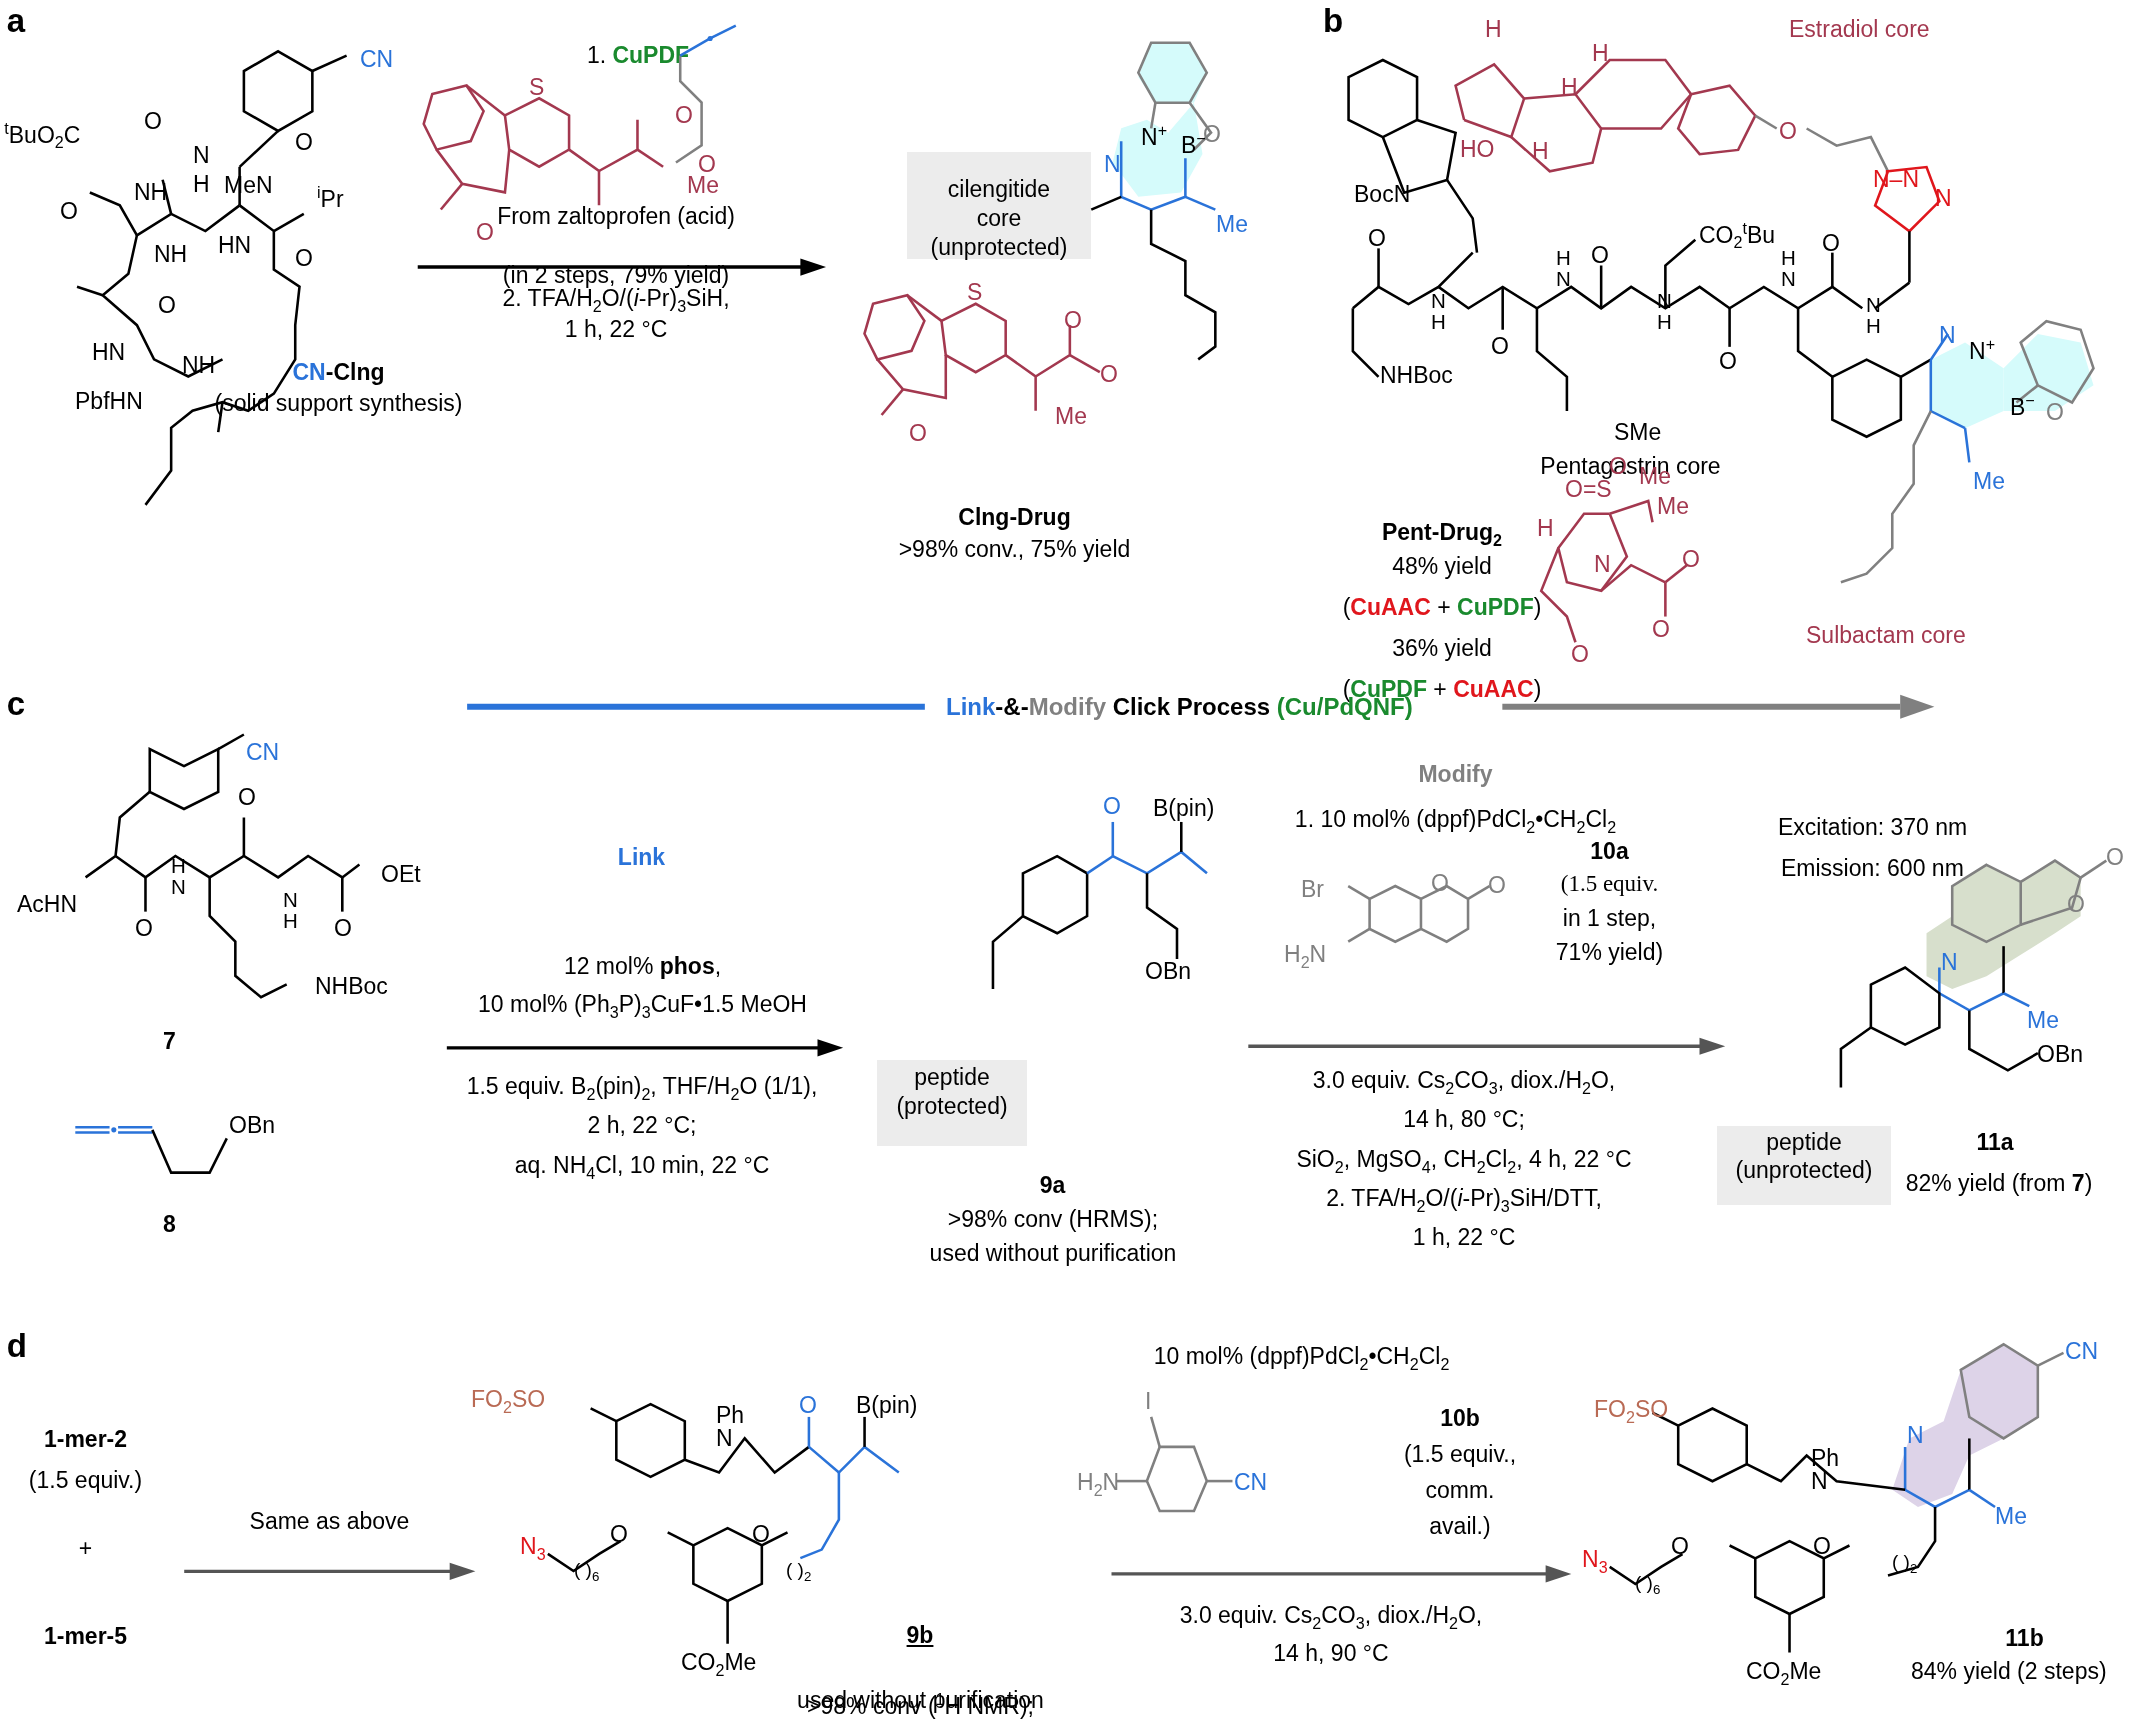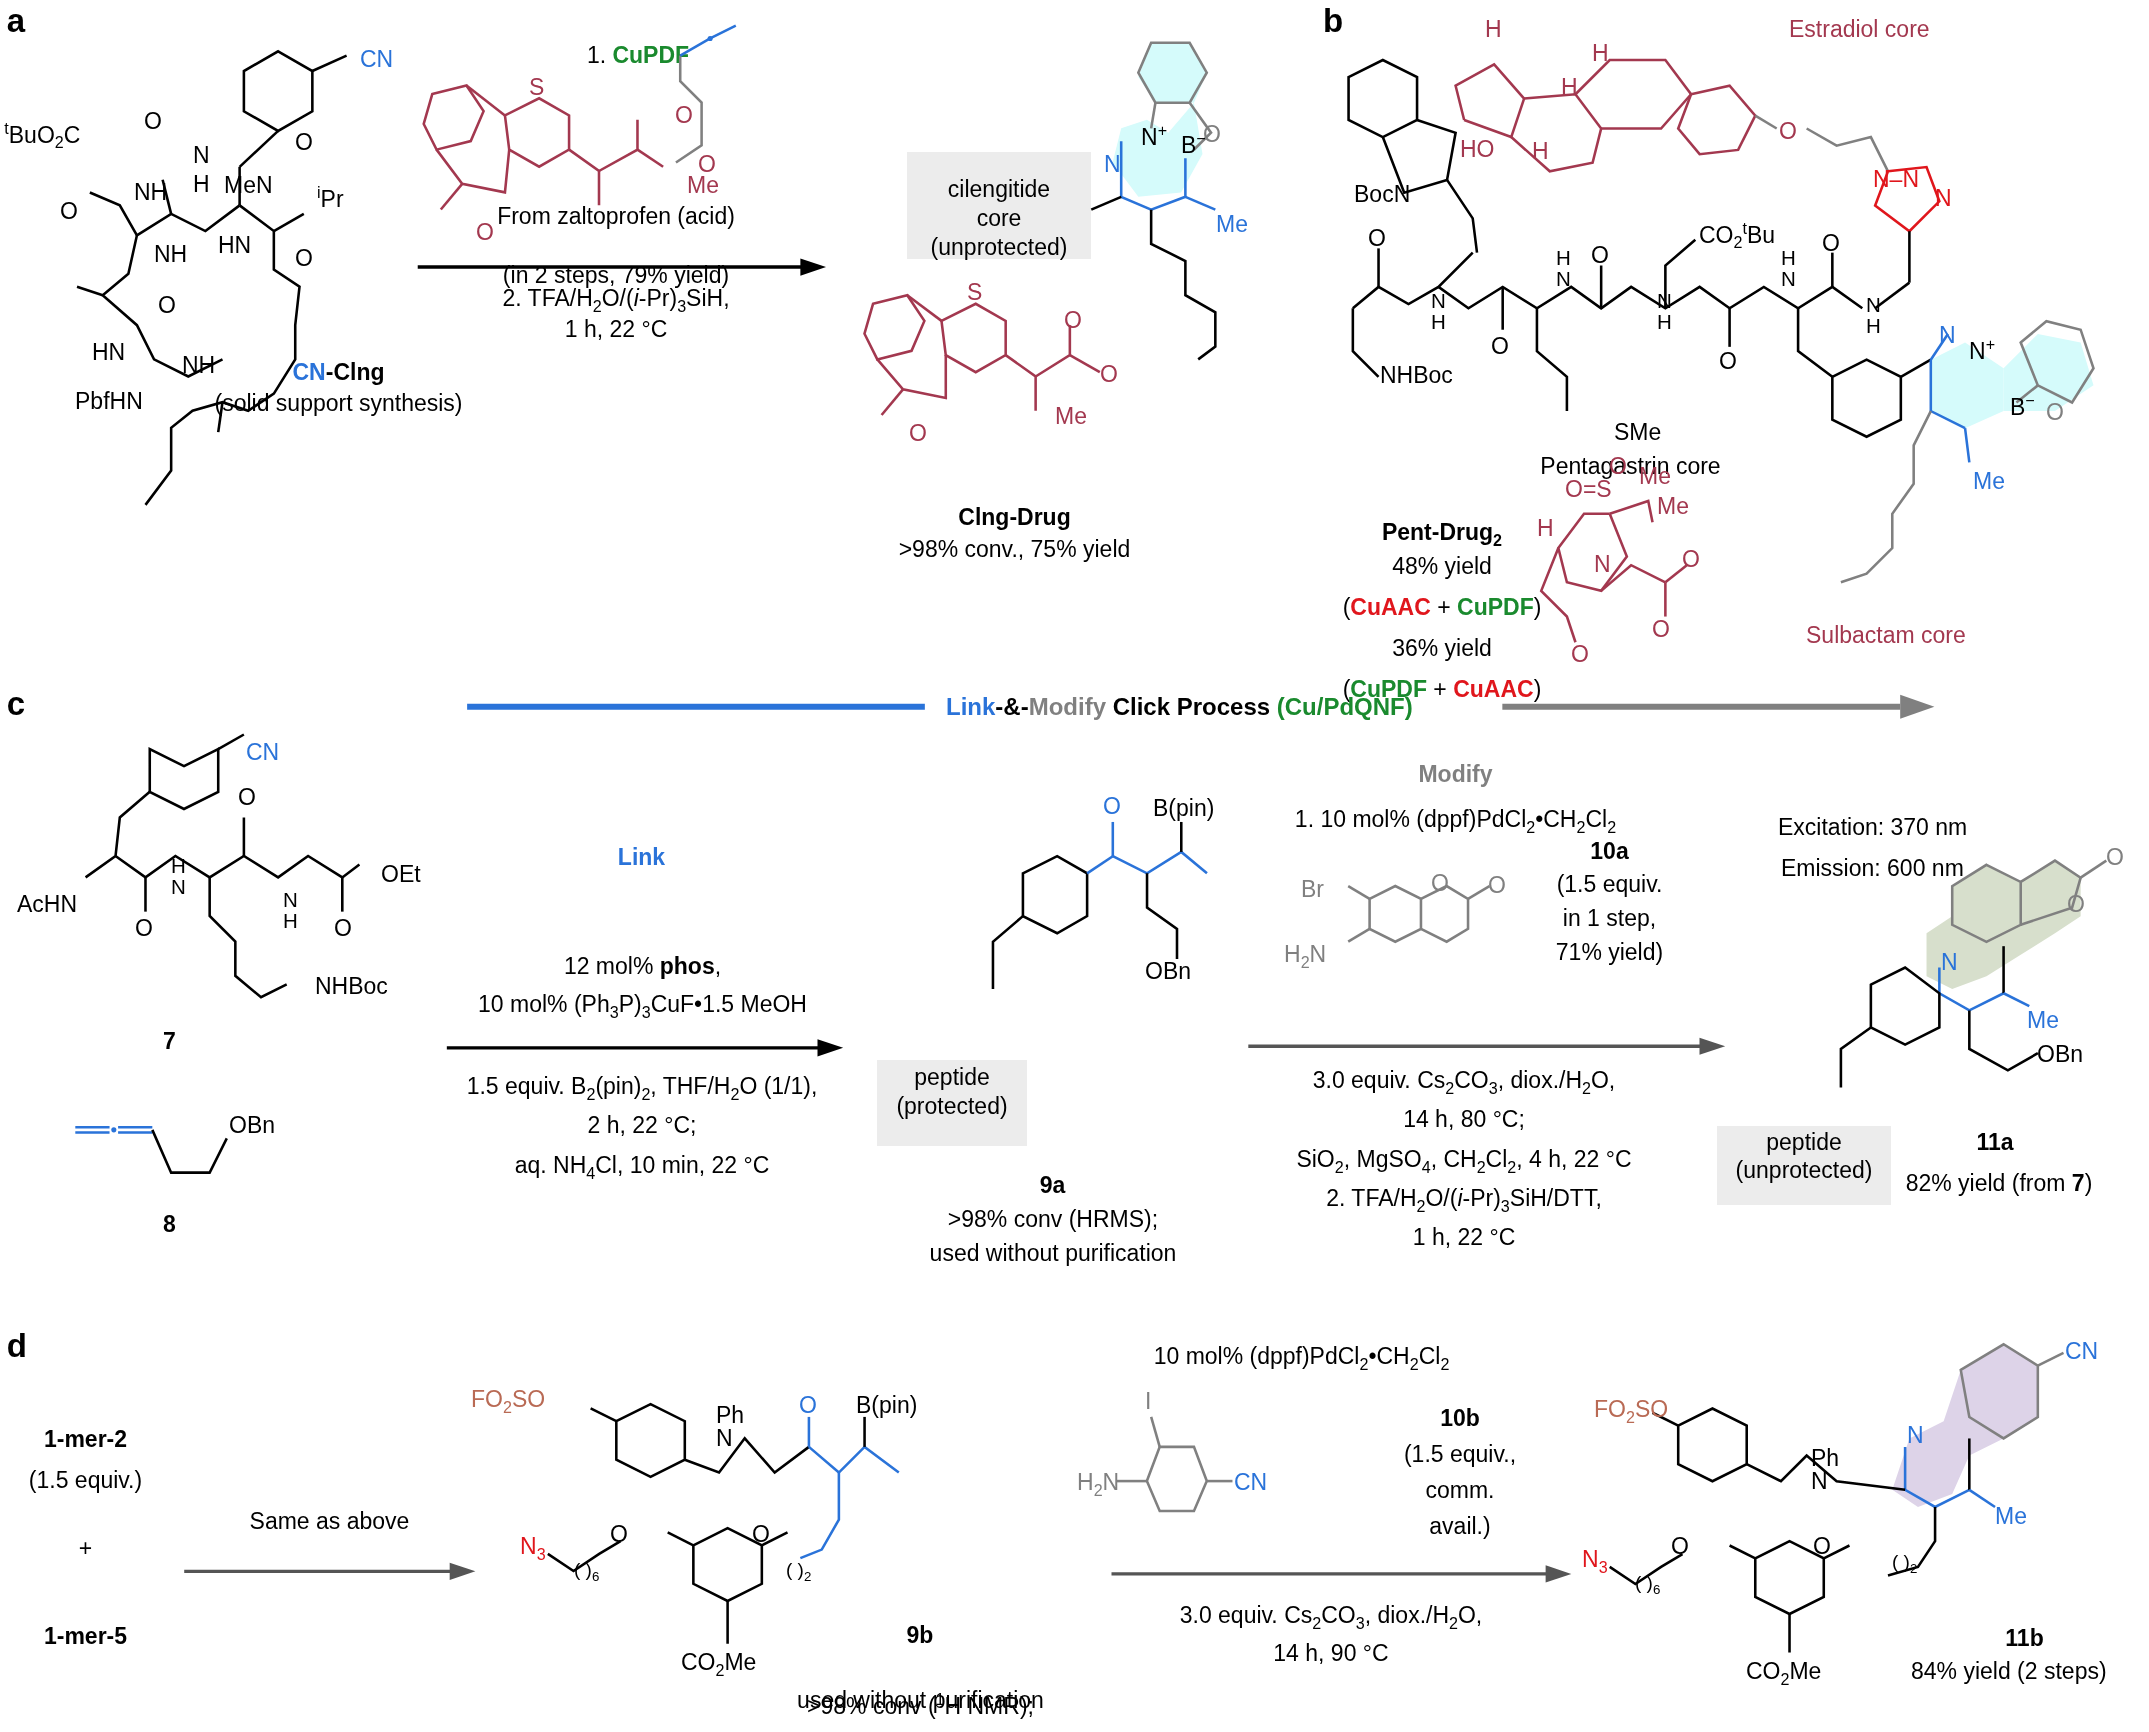--- a/index.html
+++ b/index.html
@@ -292,21 +292,21 @@
   <path class="g" d="M1660,1050 L1690,1035 L1715,1050 L1715,1085 L1690,1100 L1660,1085"></path>
   <line class="g" x1="1715" y1="1050" x2="1740" y2="1035"></line>
   <line class="g" x1="1600" y1="1050" x2="1575" y2="1035"></line>
   <line class="g" x1="1600" y1="1085" x2="1575" y2="1100"></line>
 </svg>
 <div class="abs t grey" style="left:1301px;top:875px;">Br</div>
 <div class="abs t grey" style="left:1431px;top:869px;">O</div>
 <div class="abs t grey" style="left:1488px;top:871px;">O</div>
 <div class="abs t grey" style="left:1284px;top:940px;">H<sub>2</sub>N</div>
 <div class="abs t b c" style="left:1541px;top:837px;width:137px;">10a</div>
-<div class="abs t c" style="left:1541px;top:870px;width:137px;">(1.5 equiv.</div>
+<div class="abs t c" style="left:1541px;top:870px;width:137px;font-family:Liberation Serif, serif;">(1.5 equiv.</div>
 <div class="abs t c" style="left:1541px;top:904px;width:137px;">in 1 step,</div>
 <div class="abs t c" style="left:1541px;top:938px;width:137px;">71% yield)</div>
 <svg style="left:0;top:0;" width="1798" height="1113" viewBox="0 0 2100 1300">
   <line x1="1458" y1="1222" x2="2005" y2="1222" stroke="#555" stroke-width="4"></line>
   <polygon points="2015,1222 1985,1212 1985,1232" fill="#555"></polygon>
 </svg>
 <div class="abs t c" style="left:1233px;top:1066px;width:462px;">3.0 equiv. Cs<sub>2</sub>CO<sub>3</sub>, diox./H<sub>2</sub>O,</div>
 <div class="abs t c" style="left:1233px;top:1105px;width:462px;">14 h, 80 °C;</div>
 <div class="abs t c" style="left:1233px;top:1145px;width:462px;">SiO<sub>2</sub>, MgSO<sub>4</sub>, CH<sub>2</sub>Cl<sub>2</sub>, 4 h, 22 °C</div>
 <div class="abs t c" style="left:1233px;top:1184px;width:462px;">2. TFA/H<sub>2</sub>O/(<i>i</i>-Pr)<sub>3</sub>SiH/DTT,</div>
@@ -366,21 +366,21 @@
 <div class="abs t rust" style="left:471px;top:1385px;">FO<sub>2</sub>SO</div>
 <div class="abs t" style="left:716px;top:1404px;line-height:1;">Ph<br>N</div>
 <div class="abs t blue" style="left:799px;top:1391px;">O</div>
 <div class="abs t" style="left:856px;top:1391px;">B(pin)</div>
 <div class="abs t red" style="left:520px;top:1532px;">N<sub>3</sub></div>
 <div class="abs t" style="left:574px;top:1558px;font-size:19px;">( )<sub>6</sub></div>
 <div class="abs t" style="left:610px;top:1520px;">O</div>
 <div class="abs t" style="left:752px;top:1520px;">O</div>
 <div class="abs t" style="left:786px;top:1558px;font-size:19px;">( )<sub>2</sub></div>
 <div class="abs t" style="left:681px;top:1648px;">CO<sub>2</sub>Me</div>
-<div class="abs t b c" style="left:856px;top:1621px;width:128px;">9b</div>
+<div class="abs t b c" style="left:856px;top:1621px;width:128px;text-decoration:underline;">9b</div>
 <div class="abs t c" style="left:779px;top:1652px;width:283px;margin-top:37px;">&gt;98% conv (<sup>1</sup>H NMR);</div>
 <div class="abs t c" style="left:779px;top:1686px;width:283px;">used without purification</div>
 
 <div class="abs t c" style="left:1096px;top:1342px;width:411px;">10 mol% (dppf)PdCl<sub>2</sub>•CH<sub>2</sub>Cl<sub>2</sub></div>
 <svg style="left:0;top:0;" width="1455" height="1627" viewBox="0 0 1700 1900">
   <polygon class="g" points="1355,1690 1395,1690 1410,1730 1395,1765 1355,1765 1340,1730"></polygon>
   <line class="g" x1="1355" y1="1690" x2="1345" y2="1655"></line>
   <line class="g" x1="1340" y1="1730" x2="1305" y2="1730"></line>
   <line class="g" x1="1410" y1="1730" x2="1440" y2="1730"></line>
 </svg>

